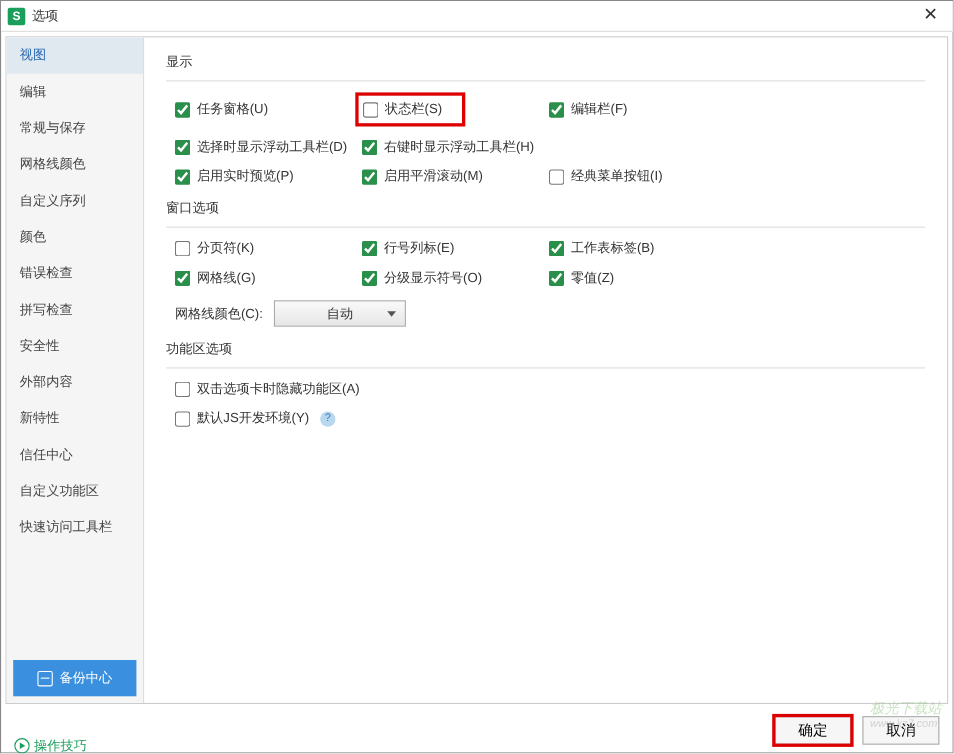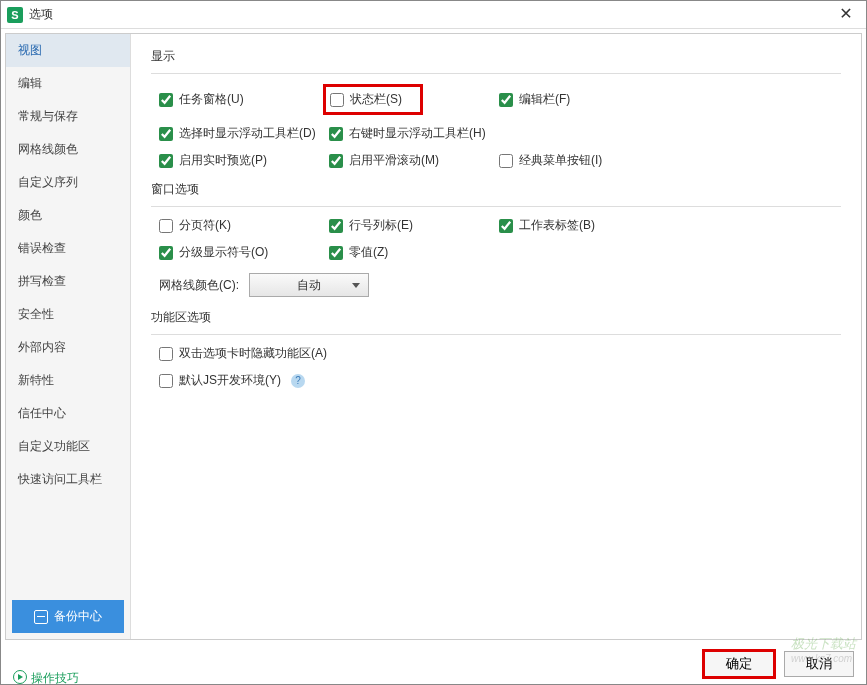--- a/index.html
+++ b/index.html
@@ -23,21 +23,21 @@
     .section-body { border-top: 1px solid #ddd; padding-top: 10px; padding-left: 8px; }
     .checkbox-grid { display: grid; grid-template-columns: 170px 170px 170px; row-gap: 10px; }
     .chk { display: flex; align-items: center; gap: 6px; cursor: pointer; }
     .chk input { width: 14px; height: 14px; accent-color: #2a8f4a; }
     .highlight-red { border: 3px solid #d00; padding: 4px 10px 4px 4px; margin-left: -6px; width: 100px; }
     .color-row { display: flex; align-items: center; gap: 10px; margin-top: 12px; }
     .dropdown { width: 120px; height: 24px; border: 1px solid #aaa; background: linear-gradient(#fafafa,#e6e6e6); display: flex; align-items: center; justify-content: center; position: relative; cursor: pointer; }
     .dropdown::after { content: ""; position: absolute; right: 8px; border-left: 4px solid transparent; border-right: 4px solid transparent; border-top: 5px solid #555; }
     .help-icon { width: 14px; height: 14px; border-radius: 50%; background: #b8d8f0; color: #3a7ab8; font-size: 10px; display: inline-flex; align-items: center; justify-content: center; margin-left: 4px; }
     .footer { height: 40px; display: flex; align-items: center; padding: 0 12px; }
-    .tips-link { color: #1a9e5c; display: flex; gap: 4px; cursor: pointer; margin-top: 28px; }
+    .tips-link { color: #1a9e5c; display: flex; align-items: center; gap: 4px; cursor: pointer; margin-top: 28px; }
     .tips-icon { width: 14px; height: 14px; border: 1.5px solid #1a9e5c; border-radius: 50%; display: flex; align-items: center; justify-content: center; }
     .tips-icon::after { content: ""; border-left: 5px solid #1a9e5c; border-top: 3px solid transparent; border-bottom: 3px solid transparent; margin-left: 1px; }
     .footer-spacer { flex: 1; }
     .btn { min-width: 70px; height: 26px; border: 1px solid #aaa; background: #f6f6f6; cursor: pointer; margin-left: 10px; }
     .btn-ok { outline: 3px solid #d00; outline-offset: -1px; }
     .watermark { position: absolute; right: 10px; bottom: 20px; opacity: 0.4; font-size: 13px; font-style: italic; color: #7ab868; pointer-events: none; }
     .watermark small { display:block; font-size:10px; color:#999; }
   </style>
 </head>
 <body>
@@ -124,20 +124,24 @@
               <label class="chk">
                 <input type="checkbox" checked="" style="">
                 <span>行号列标(E)</span>
               </label>
               <label class="chk">
                 <input type="checkbox" checked="" style="">
                 <span>工作表标签(B)</span>
               </label>
               <label class="chk">
                 <input type="checkbox" checked="" style="">
+                <span>网格线(G)</span>
+              </label>
+              <label class="chk">
+                <input type="checkbox" checked="" style="">
                 <span>分级显示符号(O)</span>
               </label>
               <label class="chk">
                 <input type="checkbox" checked="" style="">
                 <span>零值(Z)</span>
               </label>
             </div>
           <div class="color-row">
             <span>网格线颜色(C):</span>
             <div class="dropdown">

